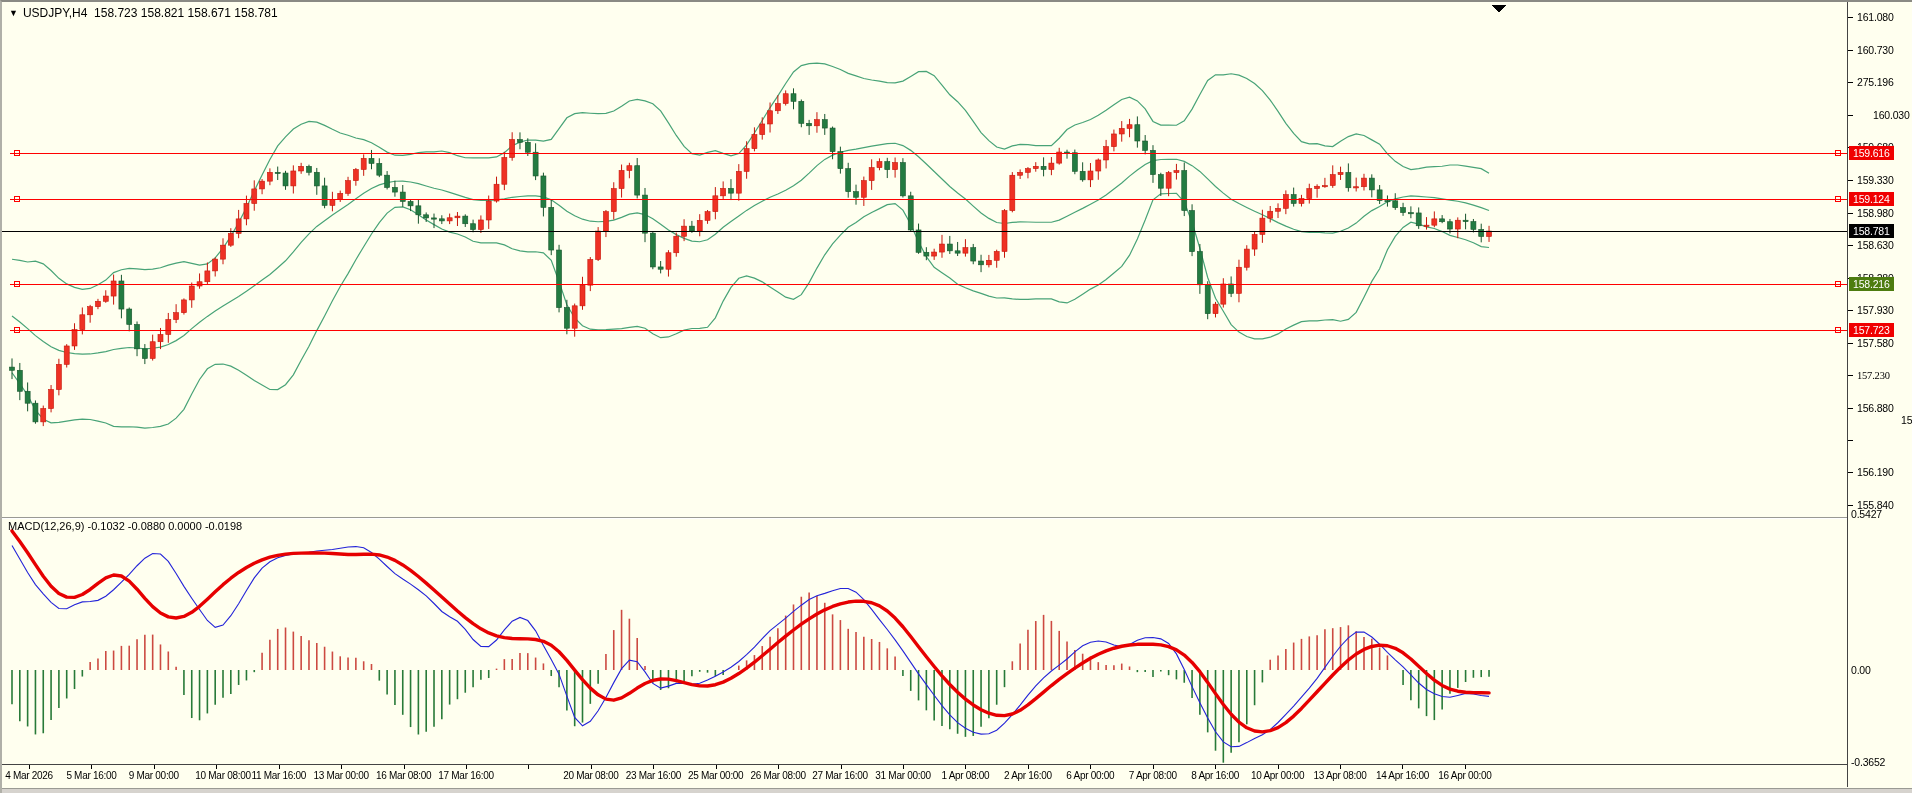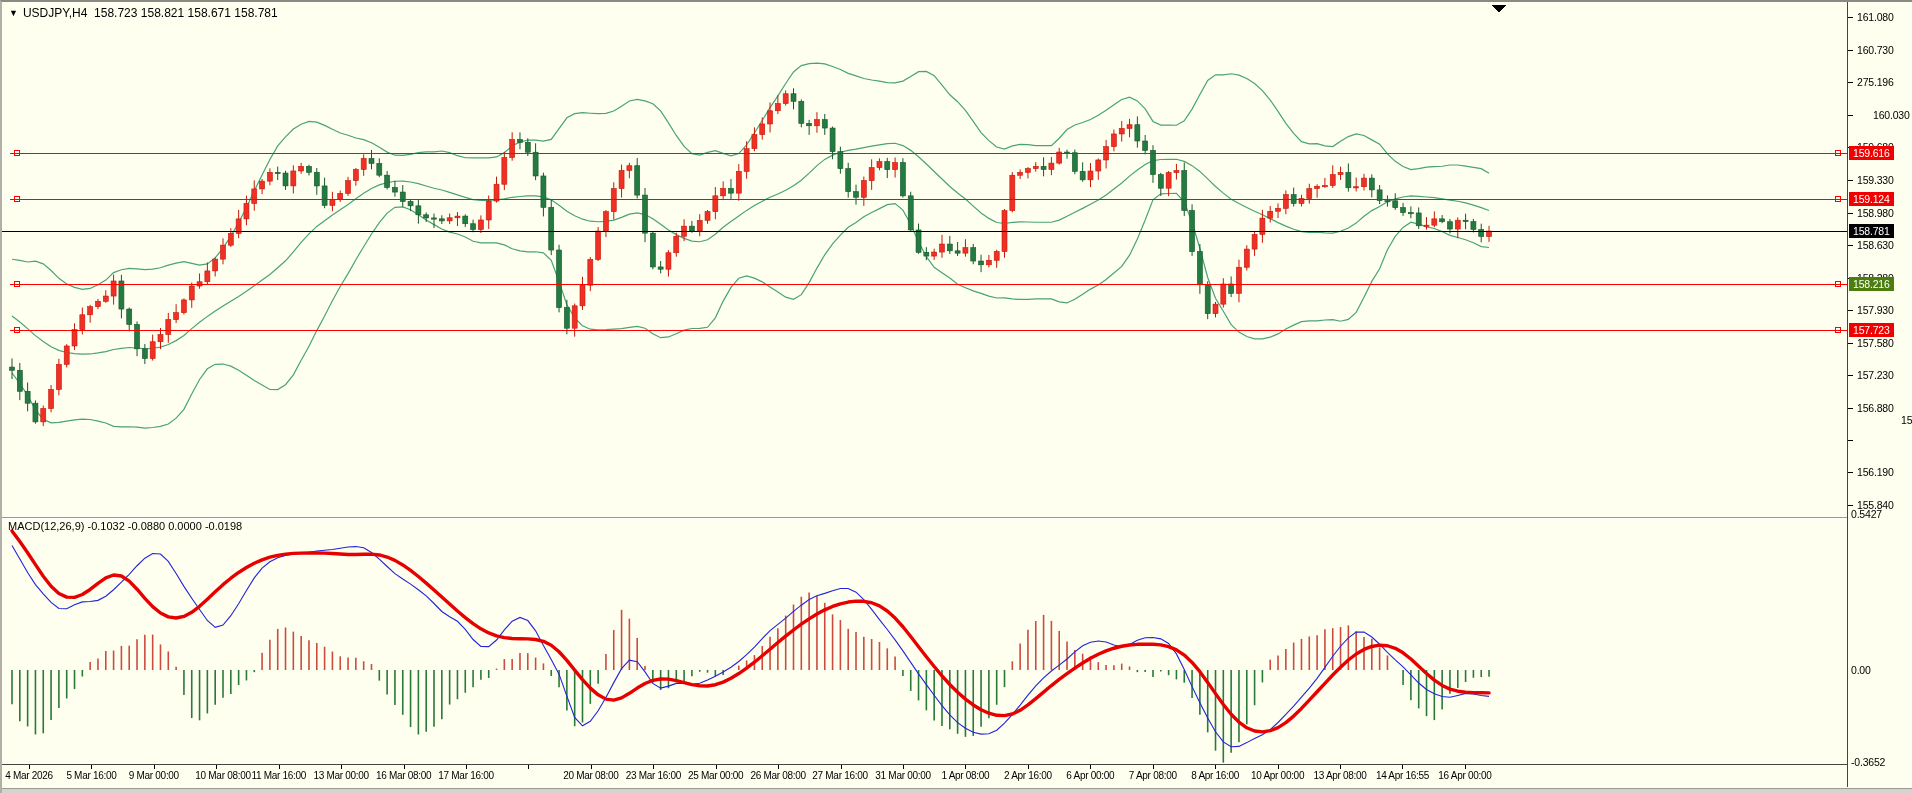--- a/index.html
+++ b/index.html
@@ -649,21 +649,21 @@
       <div class="plabel" style="top: 210.531px;">158.980</div>
       <div class="ptick" style="top: 243px;"></div>
       <div class="plabel" style="top: 243.119px;">158.630</div>
       <div class="ptick" style="top: 276px;"></div>
       <div class="plabel" style="top: 275.708px;">158.280</div>
       <div class="ptick" style="top: 308px;"></div>
       <div class="plabel" style="top: 308.296px;">157.930</div>
       <div class="ptick" style="top: 341px;"></div>
       <div class="plabel" style="top: 340.885px;">157.580</div>
       <div class="ptick" style="top: 373px;"></div>
-      <div class="plabel" style="top: 373.474px;">157.230</div>
+      <div class="plabel" style="top: 373.474px; font-family: Liberation Serif, serif;">157.230</div>
       <div class="ptick" style="top: 406px;"></div>
       <div class="plabel" style="top: 406.062px;">156.880</div>
       <div class="ptick" style="top: 438px;"></div>
       <div class="plabel" style="top: 418px; margin-left: 44px;">156.540</div>
       <div class="ptick" style="top: 470px;"></div>
       <div class="plabel" style="top: 470.308px;">156.190</div>
       <div class="ptick" style="top: 503px;"></div>
       <div class="plabel" style="top: 502.896px;">155.840</div>
       <div class="pricebox" style="top: 151.313px; background: rgb(240, 0, 0);">159.616</div>
       <div class="pricebox" style="top: 197.123px; background: rgb(240, 0, 0);">159.124</div>
@@ -710,21 +710,21 @@
       <div class="tlabel" style="left: 1088.31px;">6 Apr 00:00</div>
       <div class="ttick" style="left: 1151px;"></div>
       <div class="tlabel" style="left: 1150.74px;">7 Apr 08:00</div>
       <div class="ttick" style="left: 1213px;"></div>
       <div class="tlabel" style="left: 1213.17px;">8 Apr 16:00</div>
       <div class="ttick" style="left: 1276px;"></div>
       <div class="tlabel" style="left: 1275.6px;">10 Apr 00:00</div>
       <div class="ttick" style="left: 1338px;"></div>
       <div class="tlabel" style="left: 1338.03px;">13 Apr 08:00</div>
       <div class="ttick" style="left: 1400px;"></div>
-      <div class="tlabel" style="left: 1400.46px;">14 Apr 16:55</div>
+      <div class="tlabel" style="left: 1400.46px;">14 Apr 16:00</div>
       <div class="ttick" style="left: 1463px;"></div>
       <div class="tlabel" style="left: 1462.89px;">16 Apr 00:00</div>
     </div>
   <div id="bottom-strip"></div>
 <div class="mlabel" style="top: 512px;">0.5427</div>
     <div class="mlabel" style="top: 668px;">0.00</div>
     <div class="mlabel" style="top: 760px;">-0.3652</div>
   </div>
 
 </body></html>

